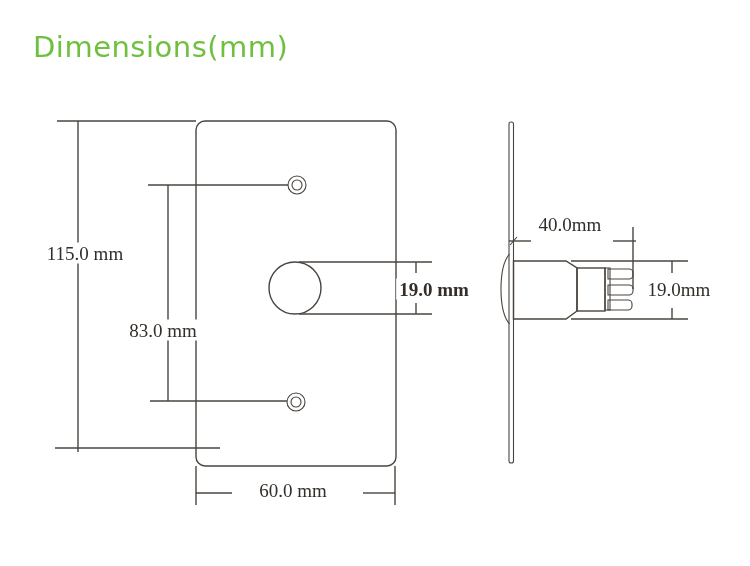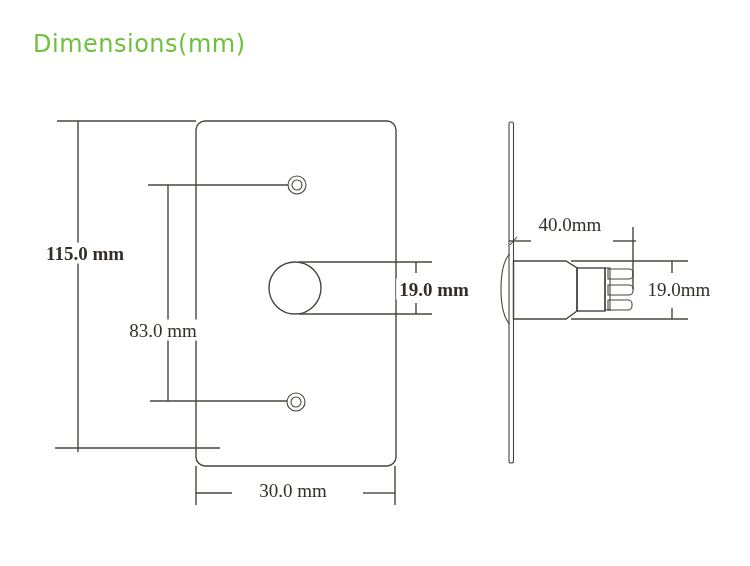--- a/index.html
+++ b/index.html
@@ -2,21 +2,21 @@
 <html><head>
 <meta charset="utf-8">
 <style>
   html,body{margin:0;padding:0;background:#ffffff;}
   #stage{position:relative;width:750px;height:566px;background:#ffffff;overflow:hidden;
          font-family:"Liberation Sans", sans-serif;}
   #drawing{position:absolute;left:0;top:0;}
   #drawing *{stroke:#4a443e;stroke-width:1.4;fill:none;}
   #drawing .thin{stroke-width:1.1;}
   .page-title{position:absolute;left:33px;top:30px;font-family:"DejaVu Sans", sans-serif;
-              font-size:24px;letter-spacing:0.5px;color:#70c040;white-space:nowrap;}
+              font-size:29px;letter-spacing:0.5px;color:#70c040;white-space:nowrap;}
   .dim-label{position:absolute;transform:translate(-50%,-50%);
              font-family:"Liberation Serif", serif;font-size:19px;line-height:1;
              color:#332e29;background:#ffffff;padding:1px 3px;white-space:nowrap;}
 </style>
 </head>
 <body>
 
 <div id="stage">
 
   <div class="page-title">Dimensions(mm)</div>
@@ -77,20 +77,20 @@
     </g>
 
     <g>
       <line x1="571" y1="261" x2="688" y2="261"></line>
       <line x1="571" y1="319" x2="688" y2="319"></line>
       <line x1="672" y1="261" x2="672" y2="273"></line>
       <line x1="672" y1="308" x2="672" y2="319"></line>
     </g>
   </svg>
 
-  <div class="dim-label" style="left:85px;top:253px;font-weight:bold;">115.0 mm</div>
+  <div class="dim-label" style="left:85px;top:253px;">115.0 mm</div>
   <div class="dim-label" style="left:163px;top:330px;">83.0 mm</div>
   <div class="dim-label" style="left:434px;top:289px;font-weight:bold;">19.0 mm</div>
-  <div class="dim-label" style="left:293px;top:490px;">30.0 mm</div>
+  <div class="dim-label" style="left:293px;top:490px;">60.0 mm</div>
   <div class="dim-label" style="left:570px;top:224px;text-align:center;">40.0mm</div>
   <div class="dim-label" style="left:679px;top:289px;text-align:center;">19.0mm</div>
 
 </div>
 
 </body></html>

